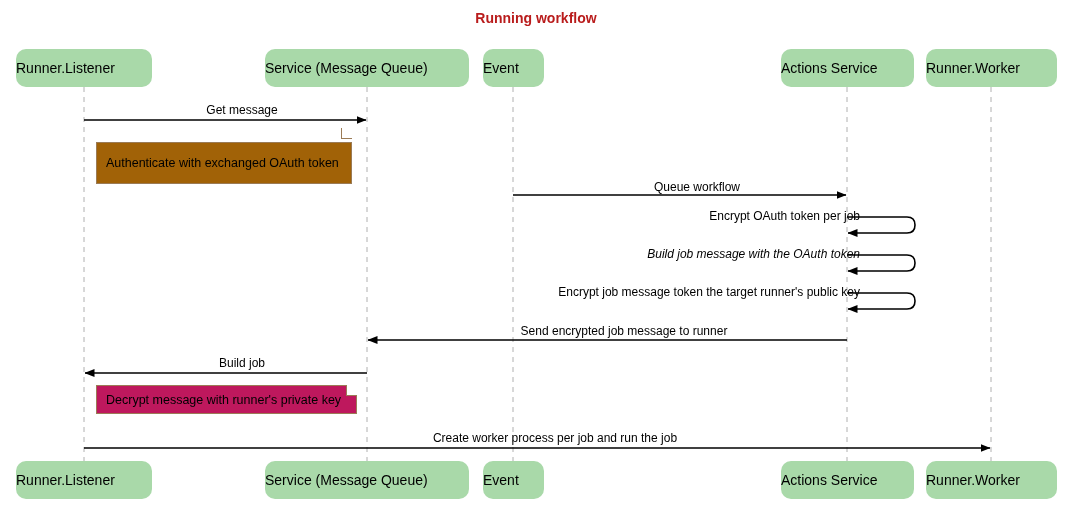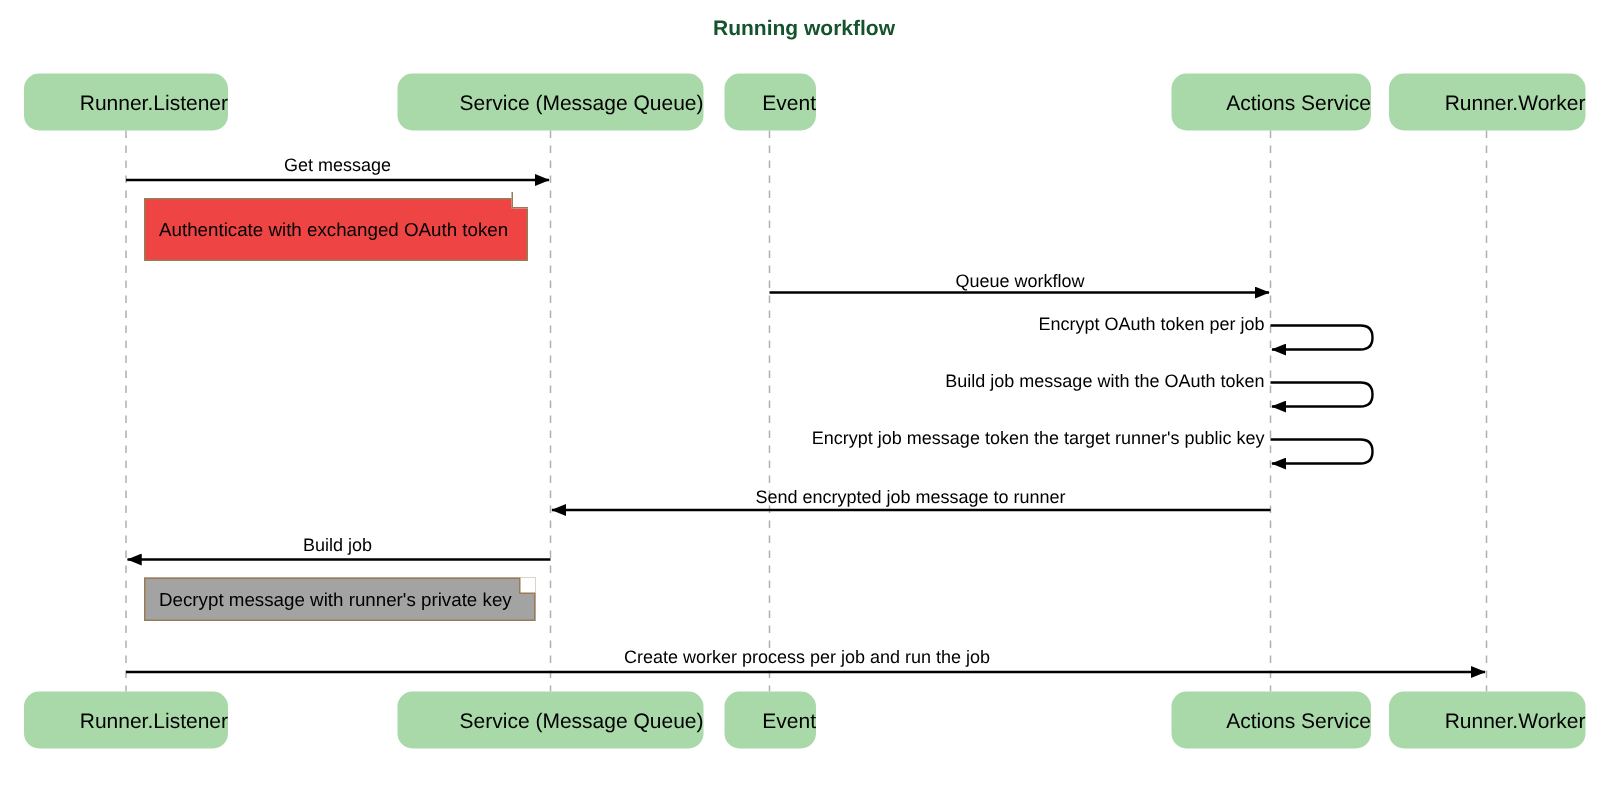--- a/index.html
+++ b/index.html
@@ -27,32 +27,32 @@
     height: 523px;
   }
   .title {
     position: absolute;
     left: 0;
     top: 10px;
     width: 1072px;
     text-align: center;
     font-size: 14px;
     font-weight: bold;
-    color: #14532d;
+    color: #b91c1c;
     font-family: "Liberation Sans", sans-serif;
     letter-spacing: 0px;
   }
   .actor-box {
     position: absolute;
     box-sizing: border-box;
     background: #a9d9a9;
     border-radius: 10px;
     display: flex;
     align-items: center;
-    justify-content: flex-end;
+    justify-content: flex-start;
     color: #000000;
     font-size: 14px;
     font-family: "Liberation Sans", sans-serif;
     white-space: nowrap;
     height: 38px;
   }
   .note-box {
     position: absolute;
     box-sizing: border-box;
     background: #e8cbab;
@@ -65,20 +65,21 @@
     white-space: nowrap;
     padding-left: 9px;
   }
   .msg-label {
     position: absolute;
     font-size: 12px;
     color: #000000;
     font-family: "Liberation Sans", sans-serif;
     white-space: nowrap;
     text-align: center;
+    padding-left: 17px;
   }
   .msg-label.right-anchor {
     text-align: right;
   }
 </style>
 </head>
 <body>
 
 <div id="diagram-root">
 
@@ -140,33 +141,33 @@
         <span>Event</span>
       </div>
       <div class="actor-box" style="left: 781px; top: 461px; width: 133px; background: rgb(169, 217, 169);">
         <span>Actions Service</span>
       </div>
       <div class="actor-box" style="left: 926px; top: 461px; width: 131px; background: rgb(169, 217, 169);">
         <span>Runner.Worker</span>
       </div>
     </div>
   <div id="notes-layer">
-      <div class="note-box" style="left: 96px; top: 132px; width: 256px; height: 42px; background: #ef4444; border-color: rgb(155, 123, 86);">
+      <div class="note-box" style="left: 96px; top: 142px; width: 256px; height: 42px; background: #a16207; border-color: rgb(155, 123, 86);">
         <span>Authenticate with exchanged OAuth token</span>
       </div>
       <div style="position: absolute; left: 341px; top: 128px; width: 11px; height: 11px; background: rgb(255, 255, 255); border-left: 1px solid rgb(155, 123, 86); border-bottom: 1px solid rgb(155, 123, 86); box-sizing: border-box;"></div>
-      <div class="note-box" style="left: 96px; top: 385px; width: 261px; height: 29px; background: #a3a3a3; border-color: rgb(155, 123, 86);">
+      <div class="note-box" style="left: 96px; top: 385px; width: 261px; height: 29px; background: #be185d; border-color: rgb(155, 123, 86);">
         <span>Decrypt message with runner's private key</span>
       </div>
       <div style="position: absolute; left: 346px; top: 385px; width: 11px; height: 11px; background: rgb(255, 255, 255); border-left: 1px solid rgb(155, 123, 86); border-bottom: 1px solid rgb(155, 123, 86); box-sizing: border-box;"></div>
     </div>
   <div id="labels-layer">
       <div class="msg-label" style="top: 103px; left: 0px; width: 450px;">Get message</div>
       <div class="msg-label" style="top: 180px; left: 0px; width: 1360px;">Queue workflow</div>
       <div class="msg-label right-anchor" style="top: 209px; left: 0px; width: 843px;">Encrypt OAuth token per job</div>
-      <div class="msg-label right-anchor" style="top: 247px; left: 0px; width: 843px;">Build job message with the OAuth token</div>
+      <div class="msg-label right-anchor" style="top: 247px; left: 0px; width: 843px; font-style: italic;">Build job message with the OAuth token</div>
       <div class="msg-label right-anchor" style="top: 285px; left: 0px; width: 843px;">Encrypt job message token the target runner's public key</div>
       <div class="msg-label" style="top: 324px; left: 0px; width: 1214px;">Send encrypted job message to runner</div>
       <div class="msg-label" style="top: 356px; left: 0px; width: 450px;">Build job</div>
       <div class="msg-label" style="top: 431px; left: 0px; width: 1076px;">Create worker process per job and run the job</div>
     </div>
 
 </div>
 
 </body></html>

